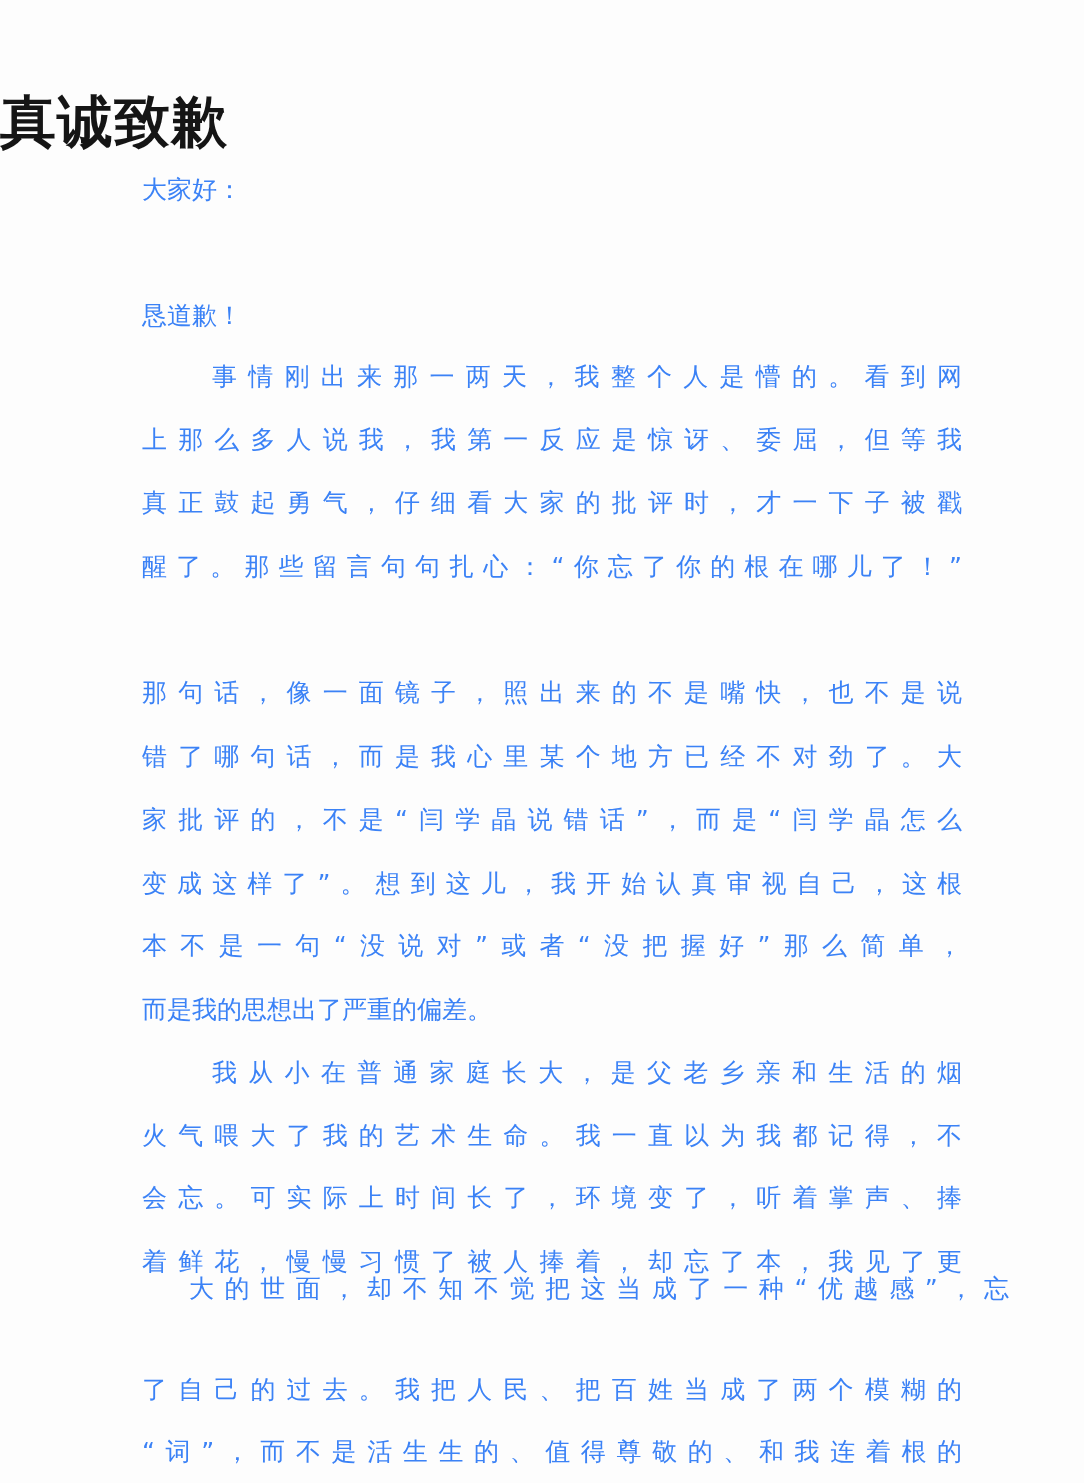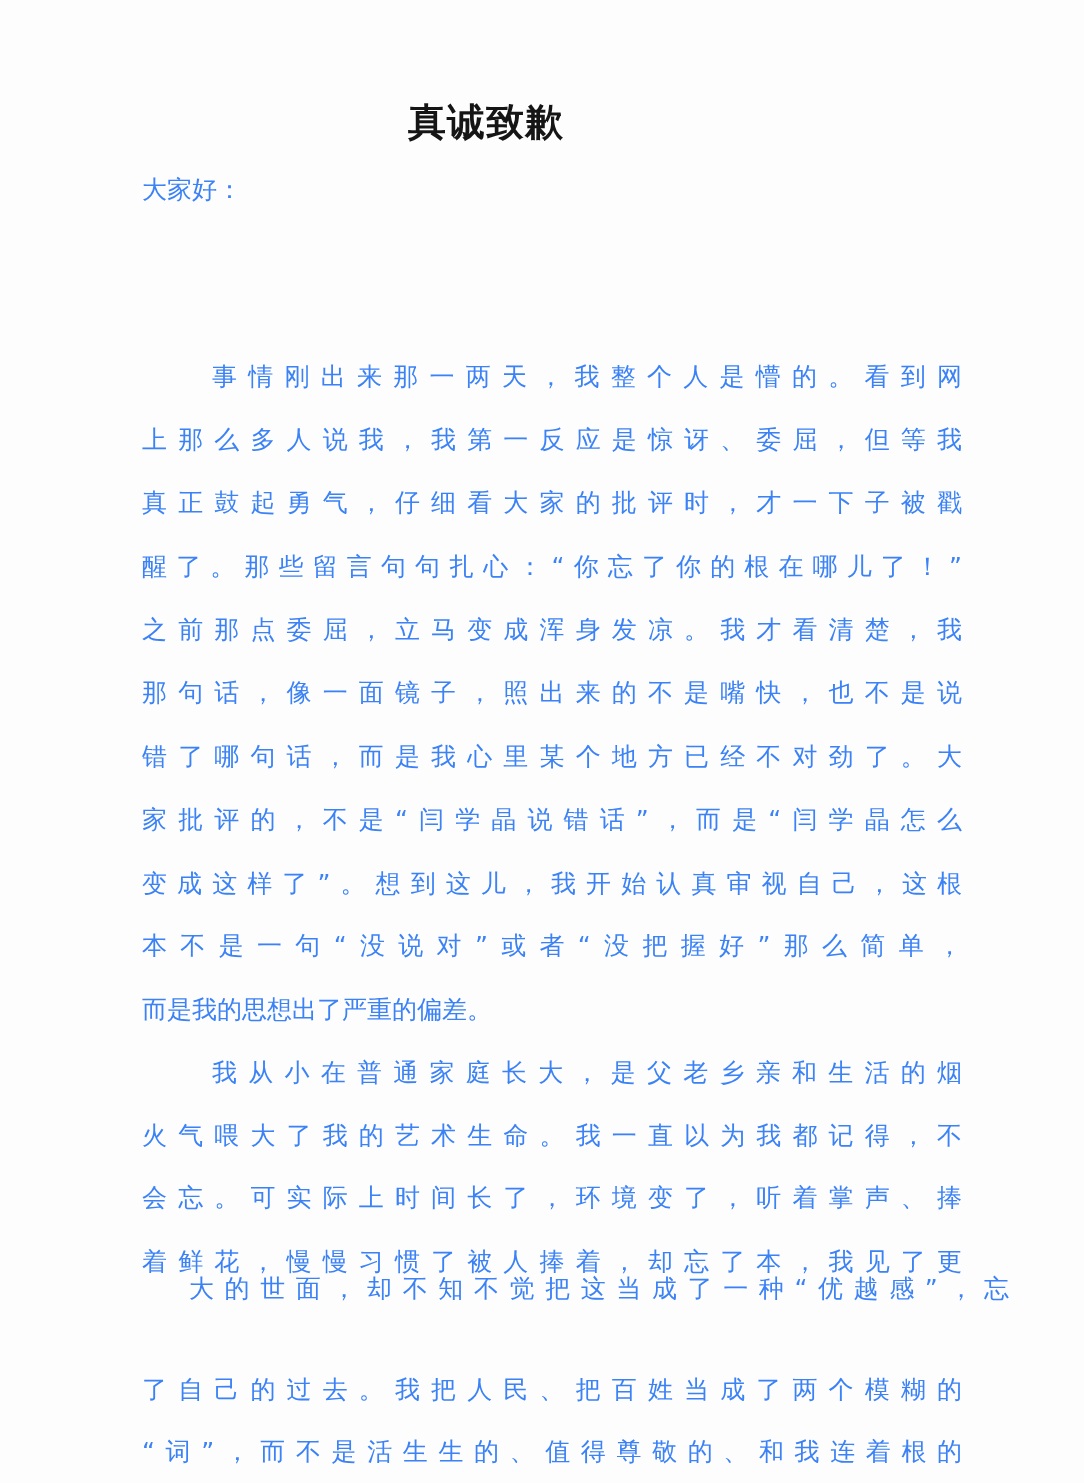--- a/index.html
+++ b/index.html
@@ -20,22 +20,22 @@
       left: 0; top: 0;
       width: 1084px;
       height: 1483px;
       background: #fdfdfd;
     }
     .title {
       position: absolute;
       top: 92px;
       left: 0;
       width: 972px;
-      text-align: center;
-      font-size: 38px;
+      text-align: left;
+      font-size: 56px;
       font-weight: bold;
       line-height: 60px;
       letter-spacing: 1px;
       color: #151515;
     }
     .line {
       position: absolute;
       left: 142px;
       width: 820px;
       font-size: 25px;
@@ -55,26 +55,26 @@
     }
   </style>
 </head>
 <body>
 
 <div class="page">
   <div class="title">真诚致歉</div>
 
   <div class="line" style="top:168px;">大家好：</div>
 
+  <div class="line" style="top:294px;">恳道歉！</div>
 
   <div class="line indent justify" style="top:355px;">事情刚出来那一两天，我整个人是懵的。看到网</div>
   <div class="line justify" style="top:418px;">上那么多人说我，我第一反应是惊讶、委屈，但等我</div>
   <div class="line justify" style="top:481px;">真正鼓起勇气，仔细看大家的批评时，才一下子被戳</div>
   <div class="line justify" style="top:545px;">醒了。那些留言句句扎心：“你忘了你的根在哪儿了！”</div>
-  <div class="line justify" style="top:608px;">之前那点委屈，立马变成浑身发凉。我才看清楚，我</div>
   <div class="line justify" style="top:671px;">那句话，像一面镜子，照出来的不是嘴快，也不是说</div>
   <div class="line justify" style="top:735px;">错了哪句话，而是我心里某个地方已经不对劲了。大</div>
   <div class="line justify" style="top:798px;">家批评的，不是“闫学晶说错话”，而是“闫学晶怎么</div>
   <div class="line justify" style="top:862px;">变成这样了”。想到这儿，我开始认真审视自己，这根</div>
   <div class="line justify" style="top:924px;">本不是一句“没说对”或者“没把握好”那么简单，</div>
   <div class="line" style="top:988px;">而是我的思想出了严重的偏差。</div>
 
   <div class="line justify" style="top:1114px;">火气喂大了我的艺术生命。我一直以为我都记得，不</div>
   <div class="line indent justify" style="top:1051px;">我从小在普通家庭长大，是父老乡亲和生活的烟</div>
   <div class="line justify" style="top:1176px;">会忘。可实际上时间长了，环境变了，听着掌声、捧</div>

